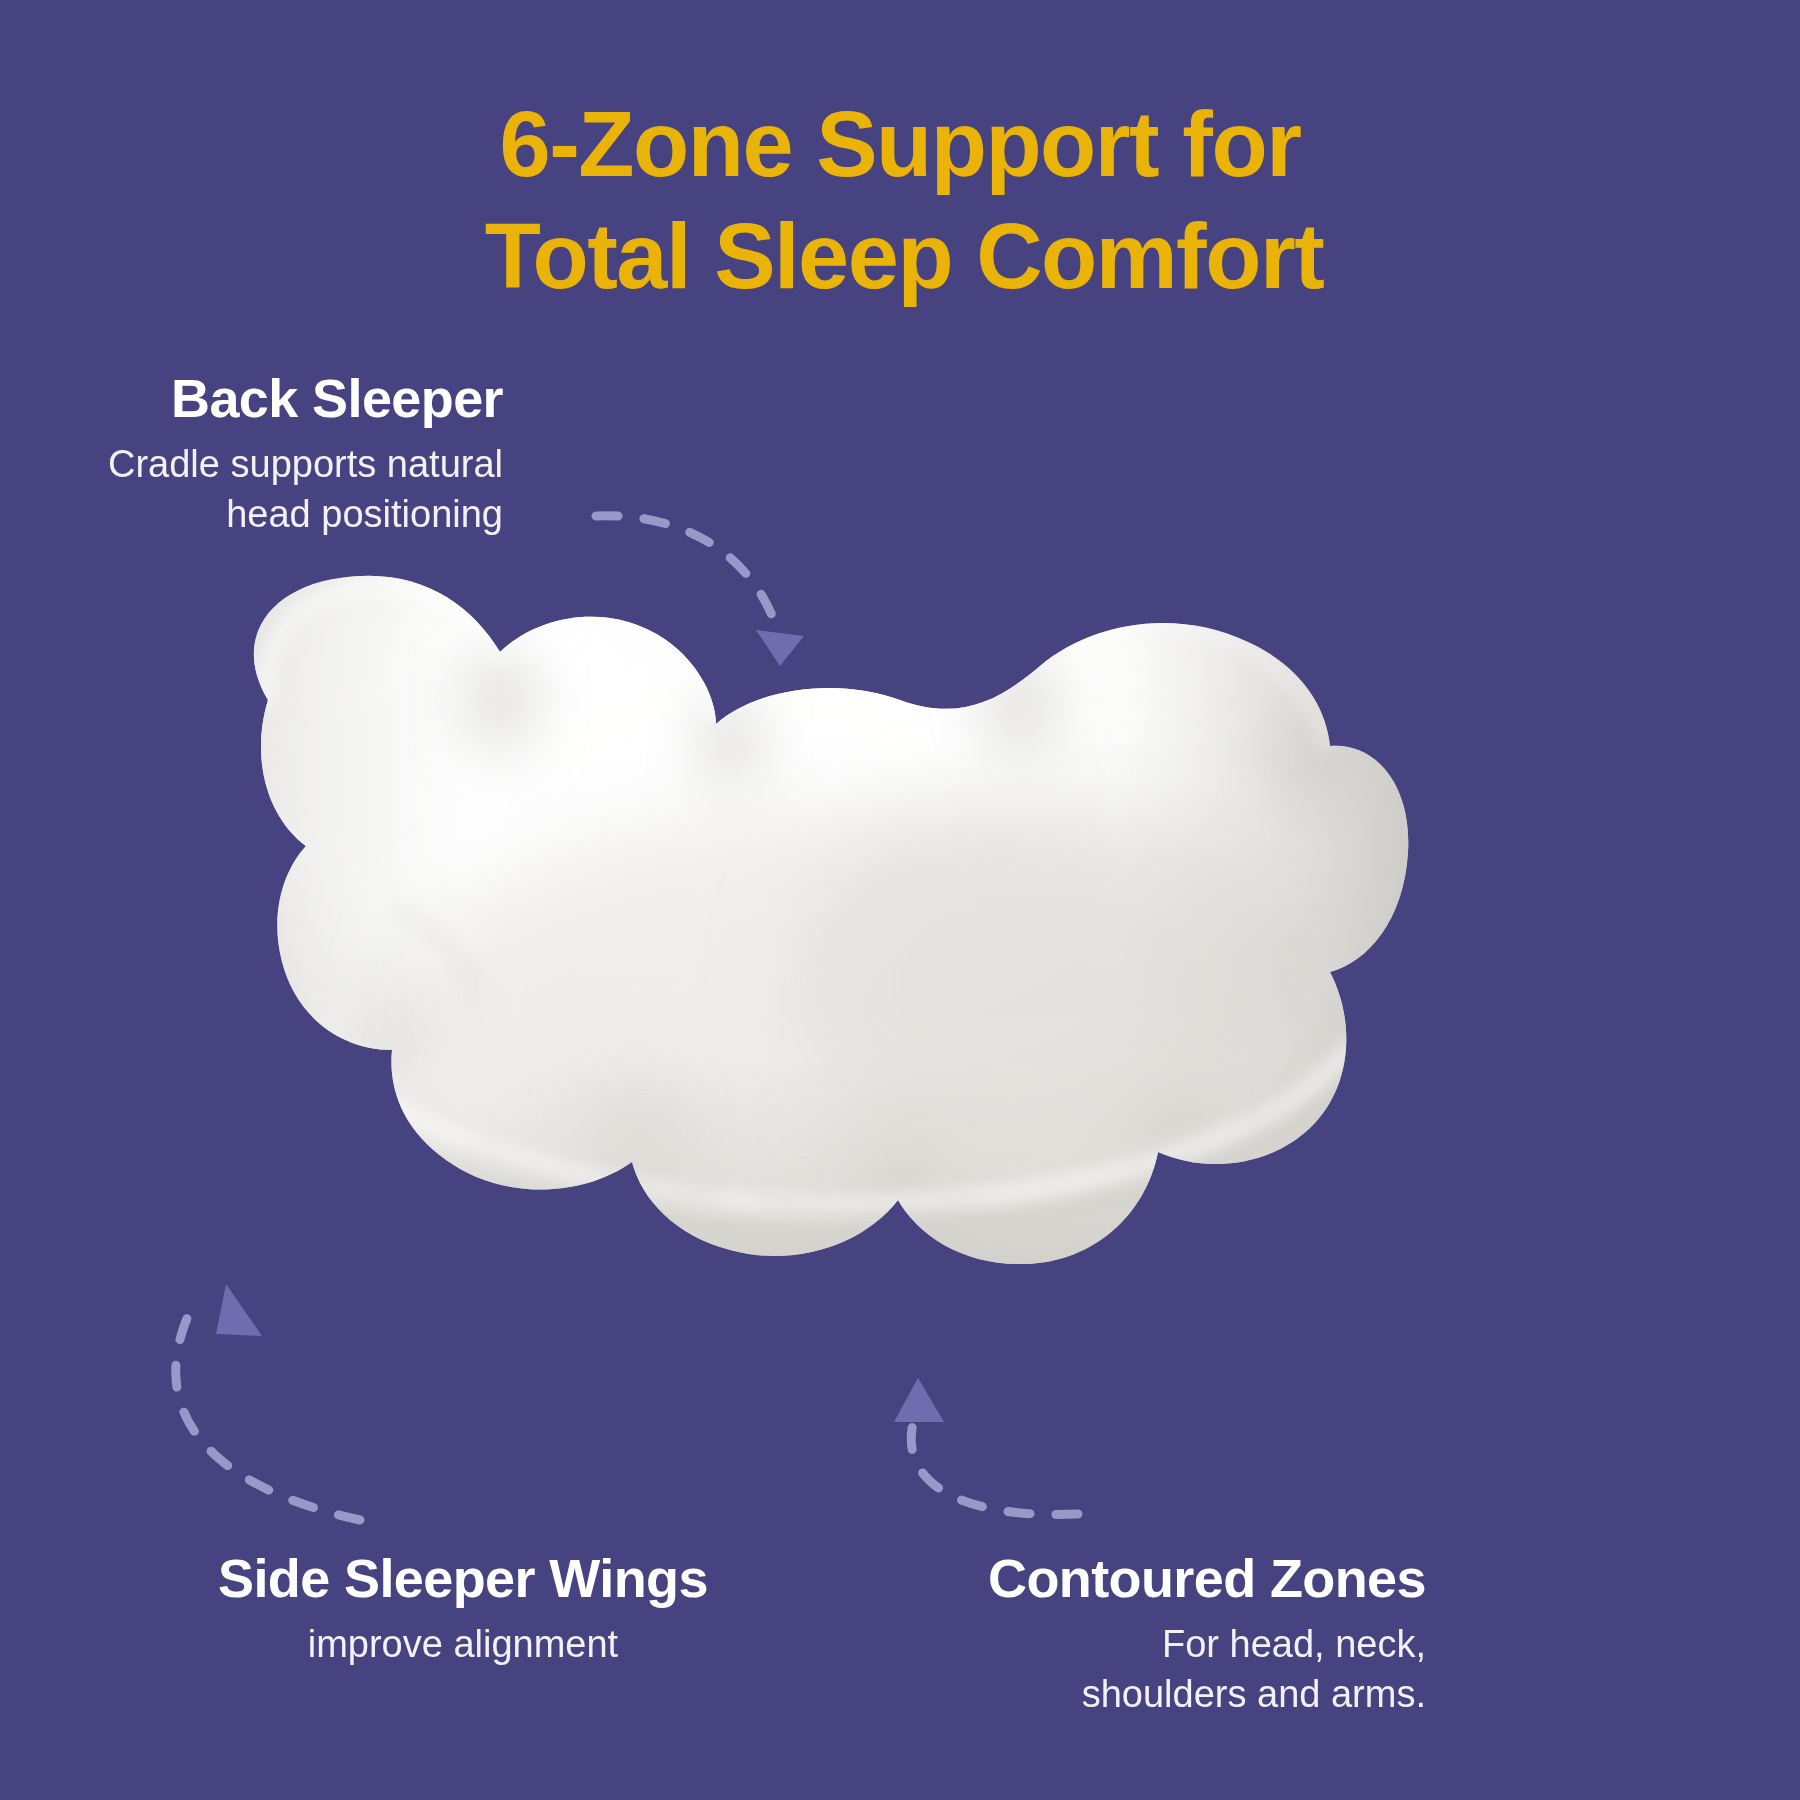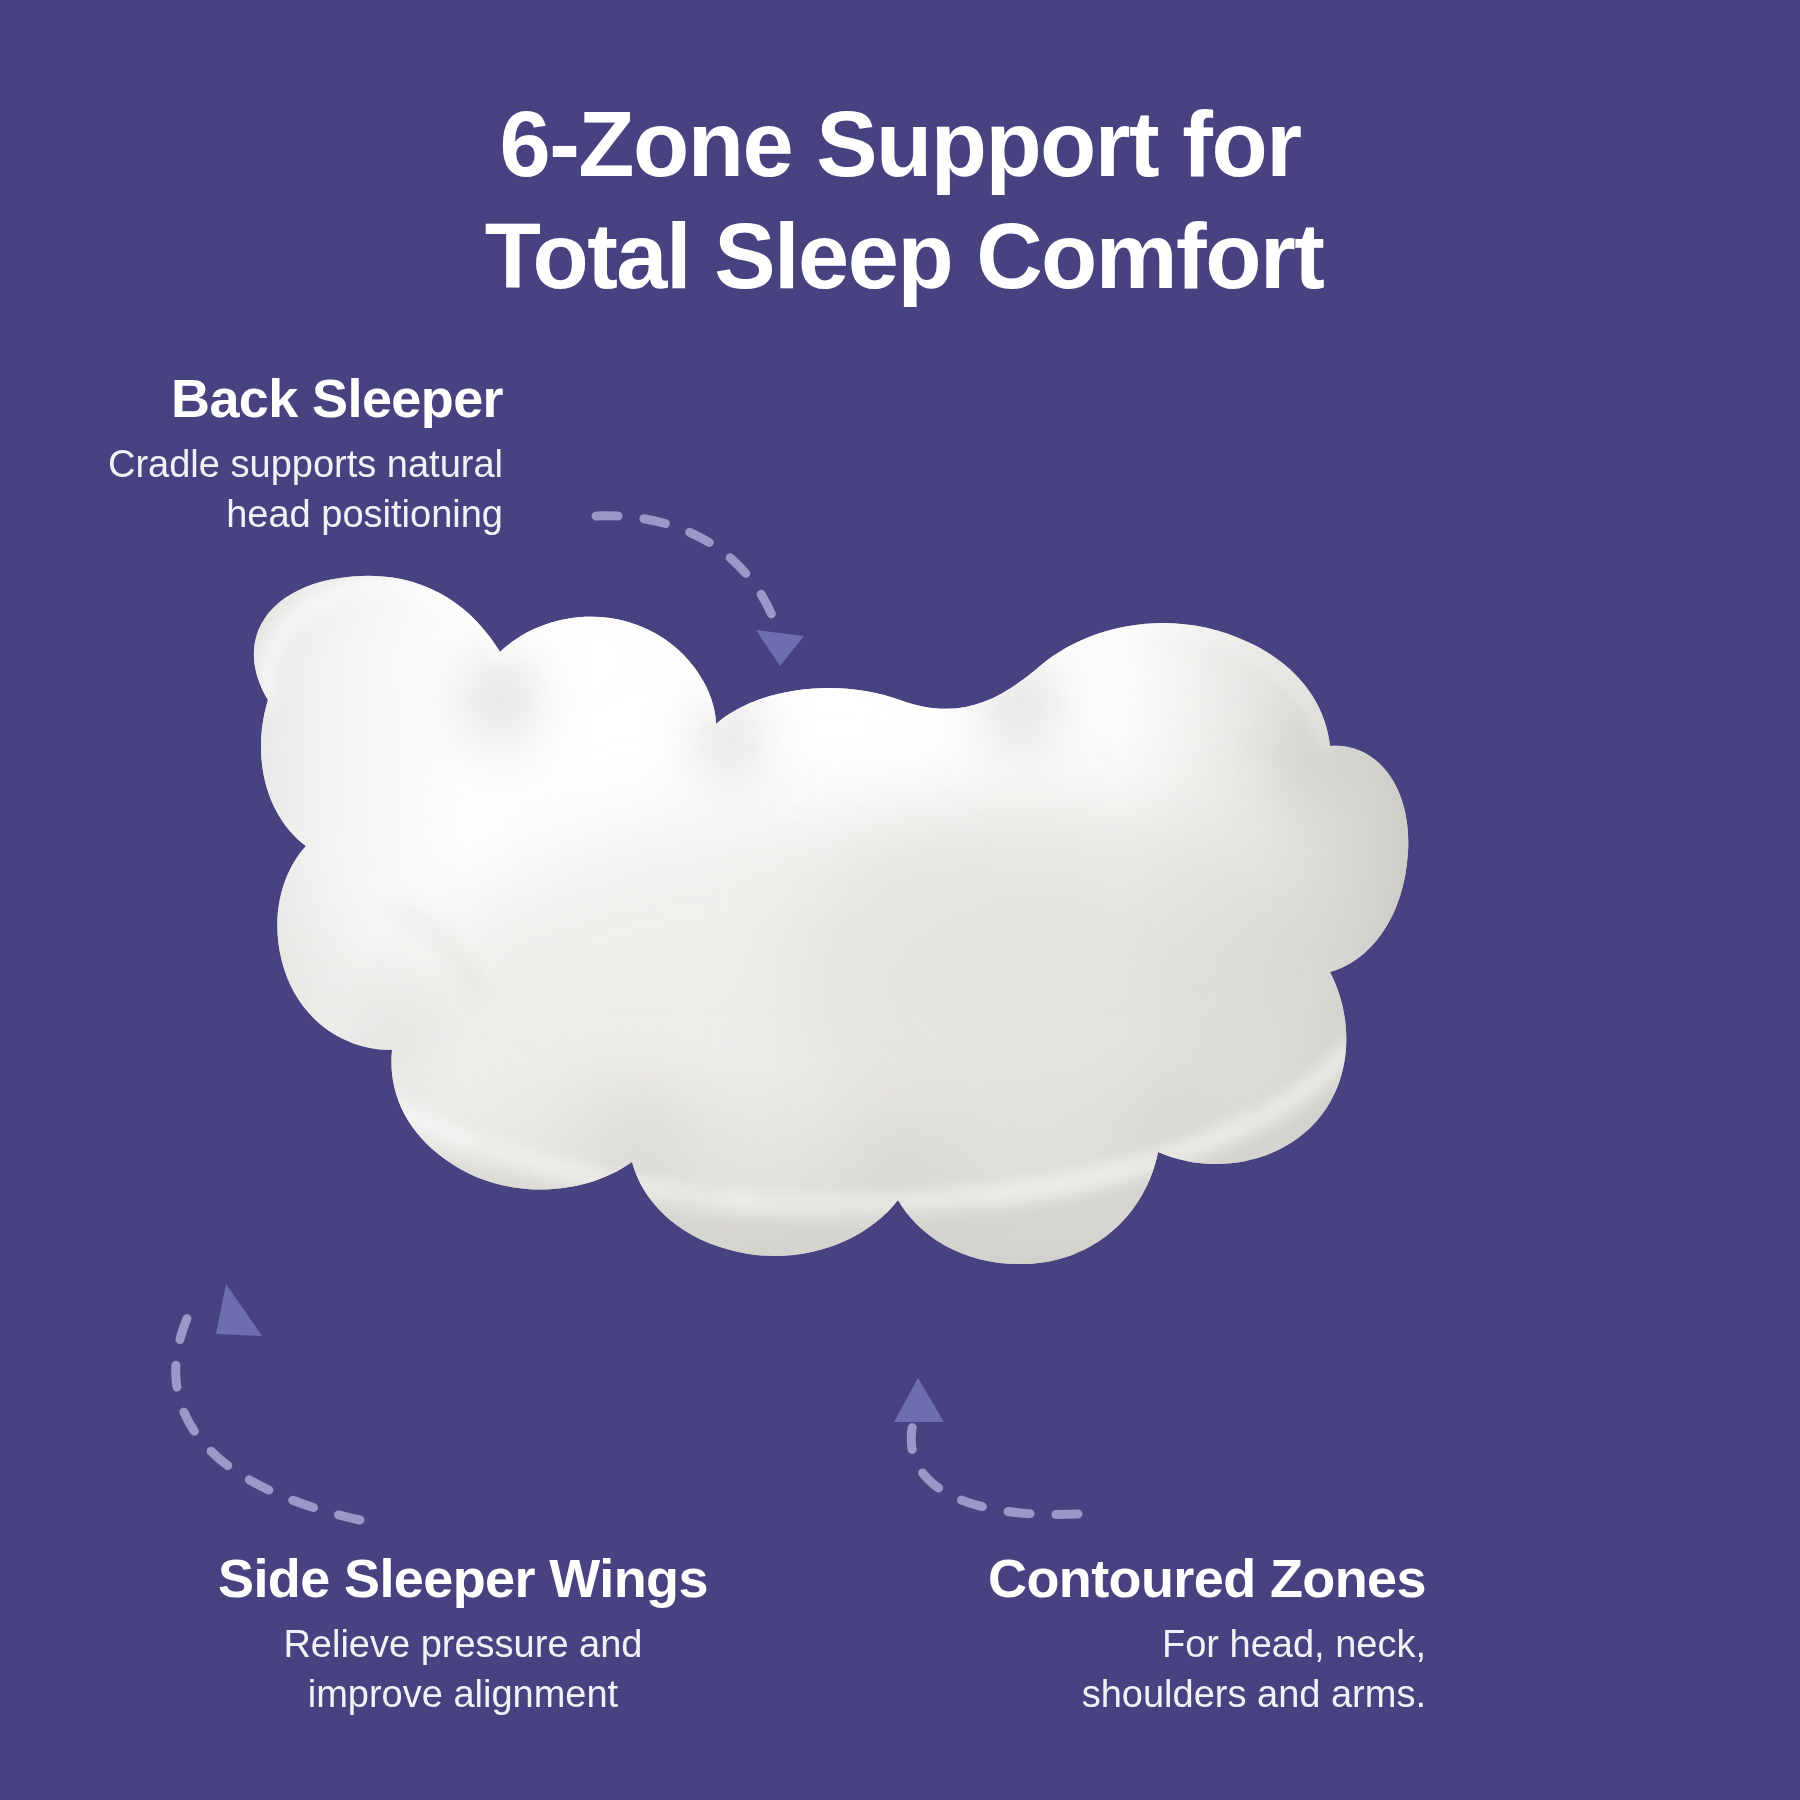--- a/index.html
+++ b/index.html
@@ -21,21 +21,21 @@
     overflow: hidden;
   }
 
   
   .headline {
     position: absolute;
     left: 0;
     top: 88px;
     width: 1800px;
     text-align: center;
-    color: #ffffff;
+    color: #eab308;
     font-weight: 700;
     font-size: 92px;
     line-height: 1.22;
     letter-spacing: -1.5px;
   }
   .headline .l2 { display: block; margin-left: 8px; }
 
   
   .callout { position: absolute; }
   .callout .c-title {
@@ -255,21 +255,20 @@
     <div class="c-title">Back Sleeper</div>
     <div class="c-desc">
       <span>Cradle supports natural</span>
       <span>head positioning</span>
     </div>
   </div>
 
   <div class="callout" id="callout-side-wings">
     <div class="c-title">Side Sleeper Wings</div>
     <div class="c-desc">
-      <span>Relieve pressure and</span>
       <span>improve alignment</span>
     </div>
   </div>
 
   <div class="callout" id="callout-contoured">
     <div class="c-title">Contoured Zones</div>
     <div class="c-desc">
       <span>For head, neck,</span>
       <span>shoulders and arms.</span>
     </div>

